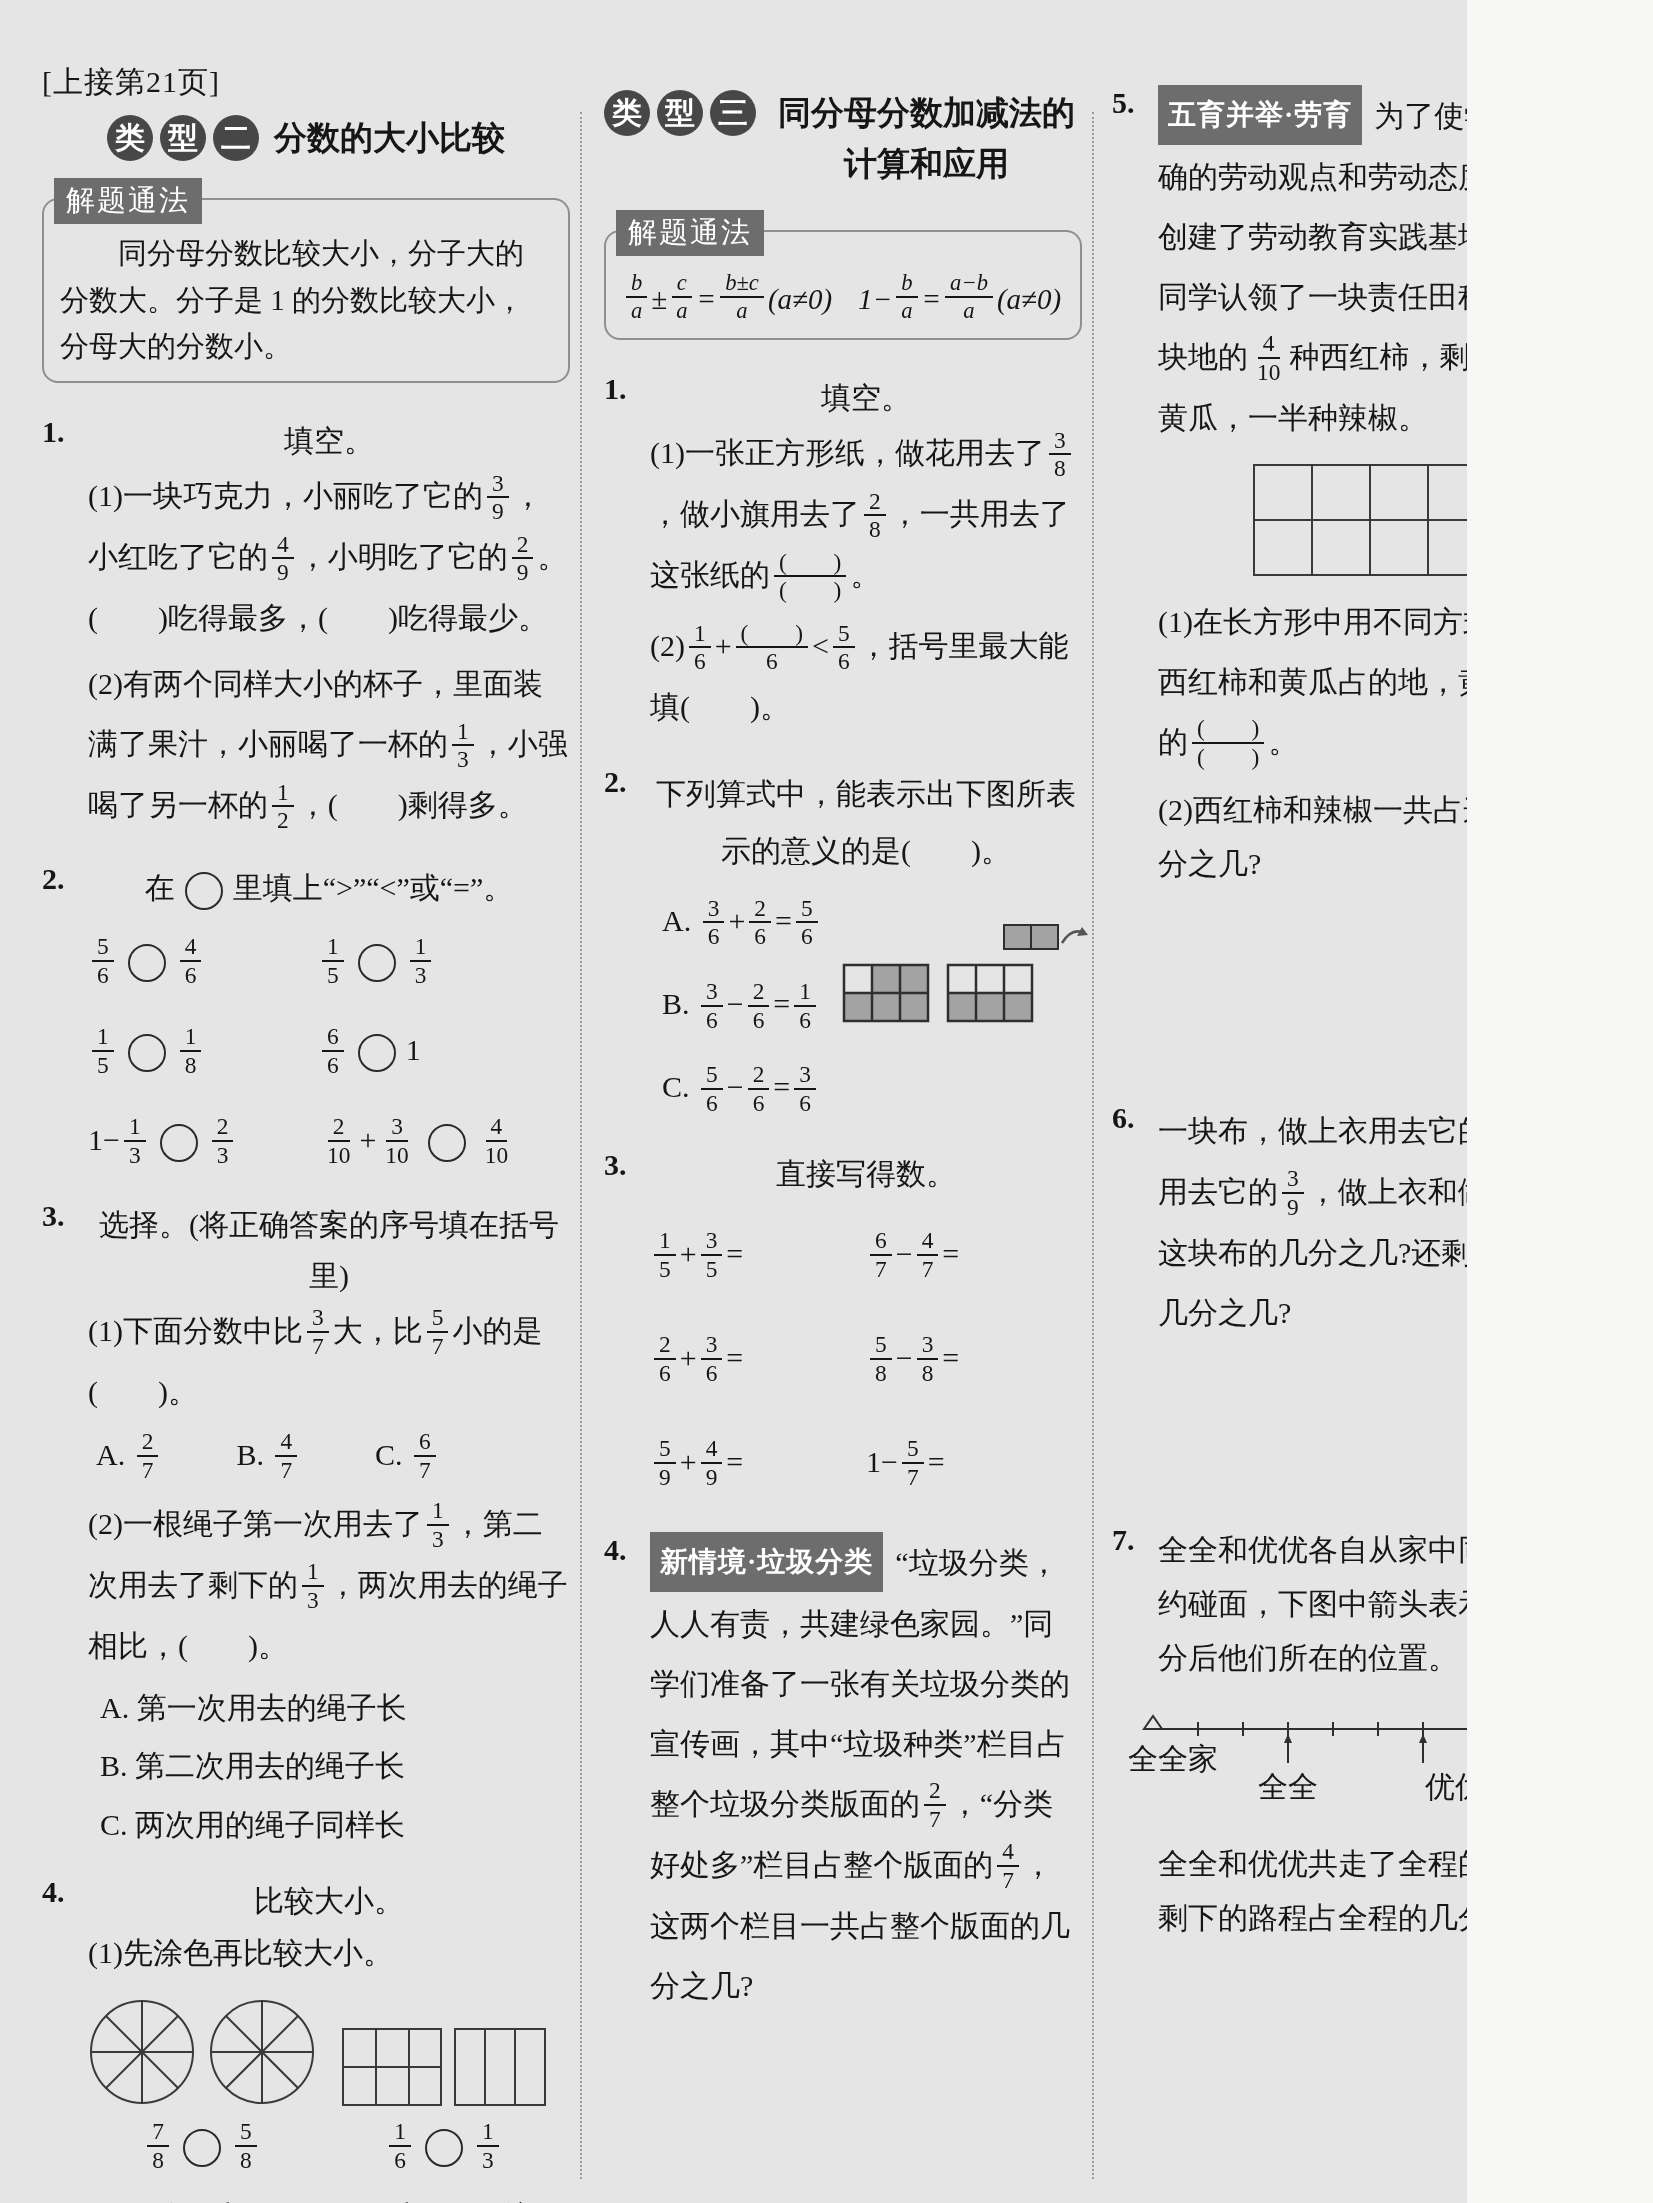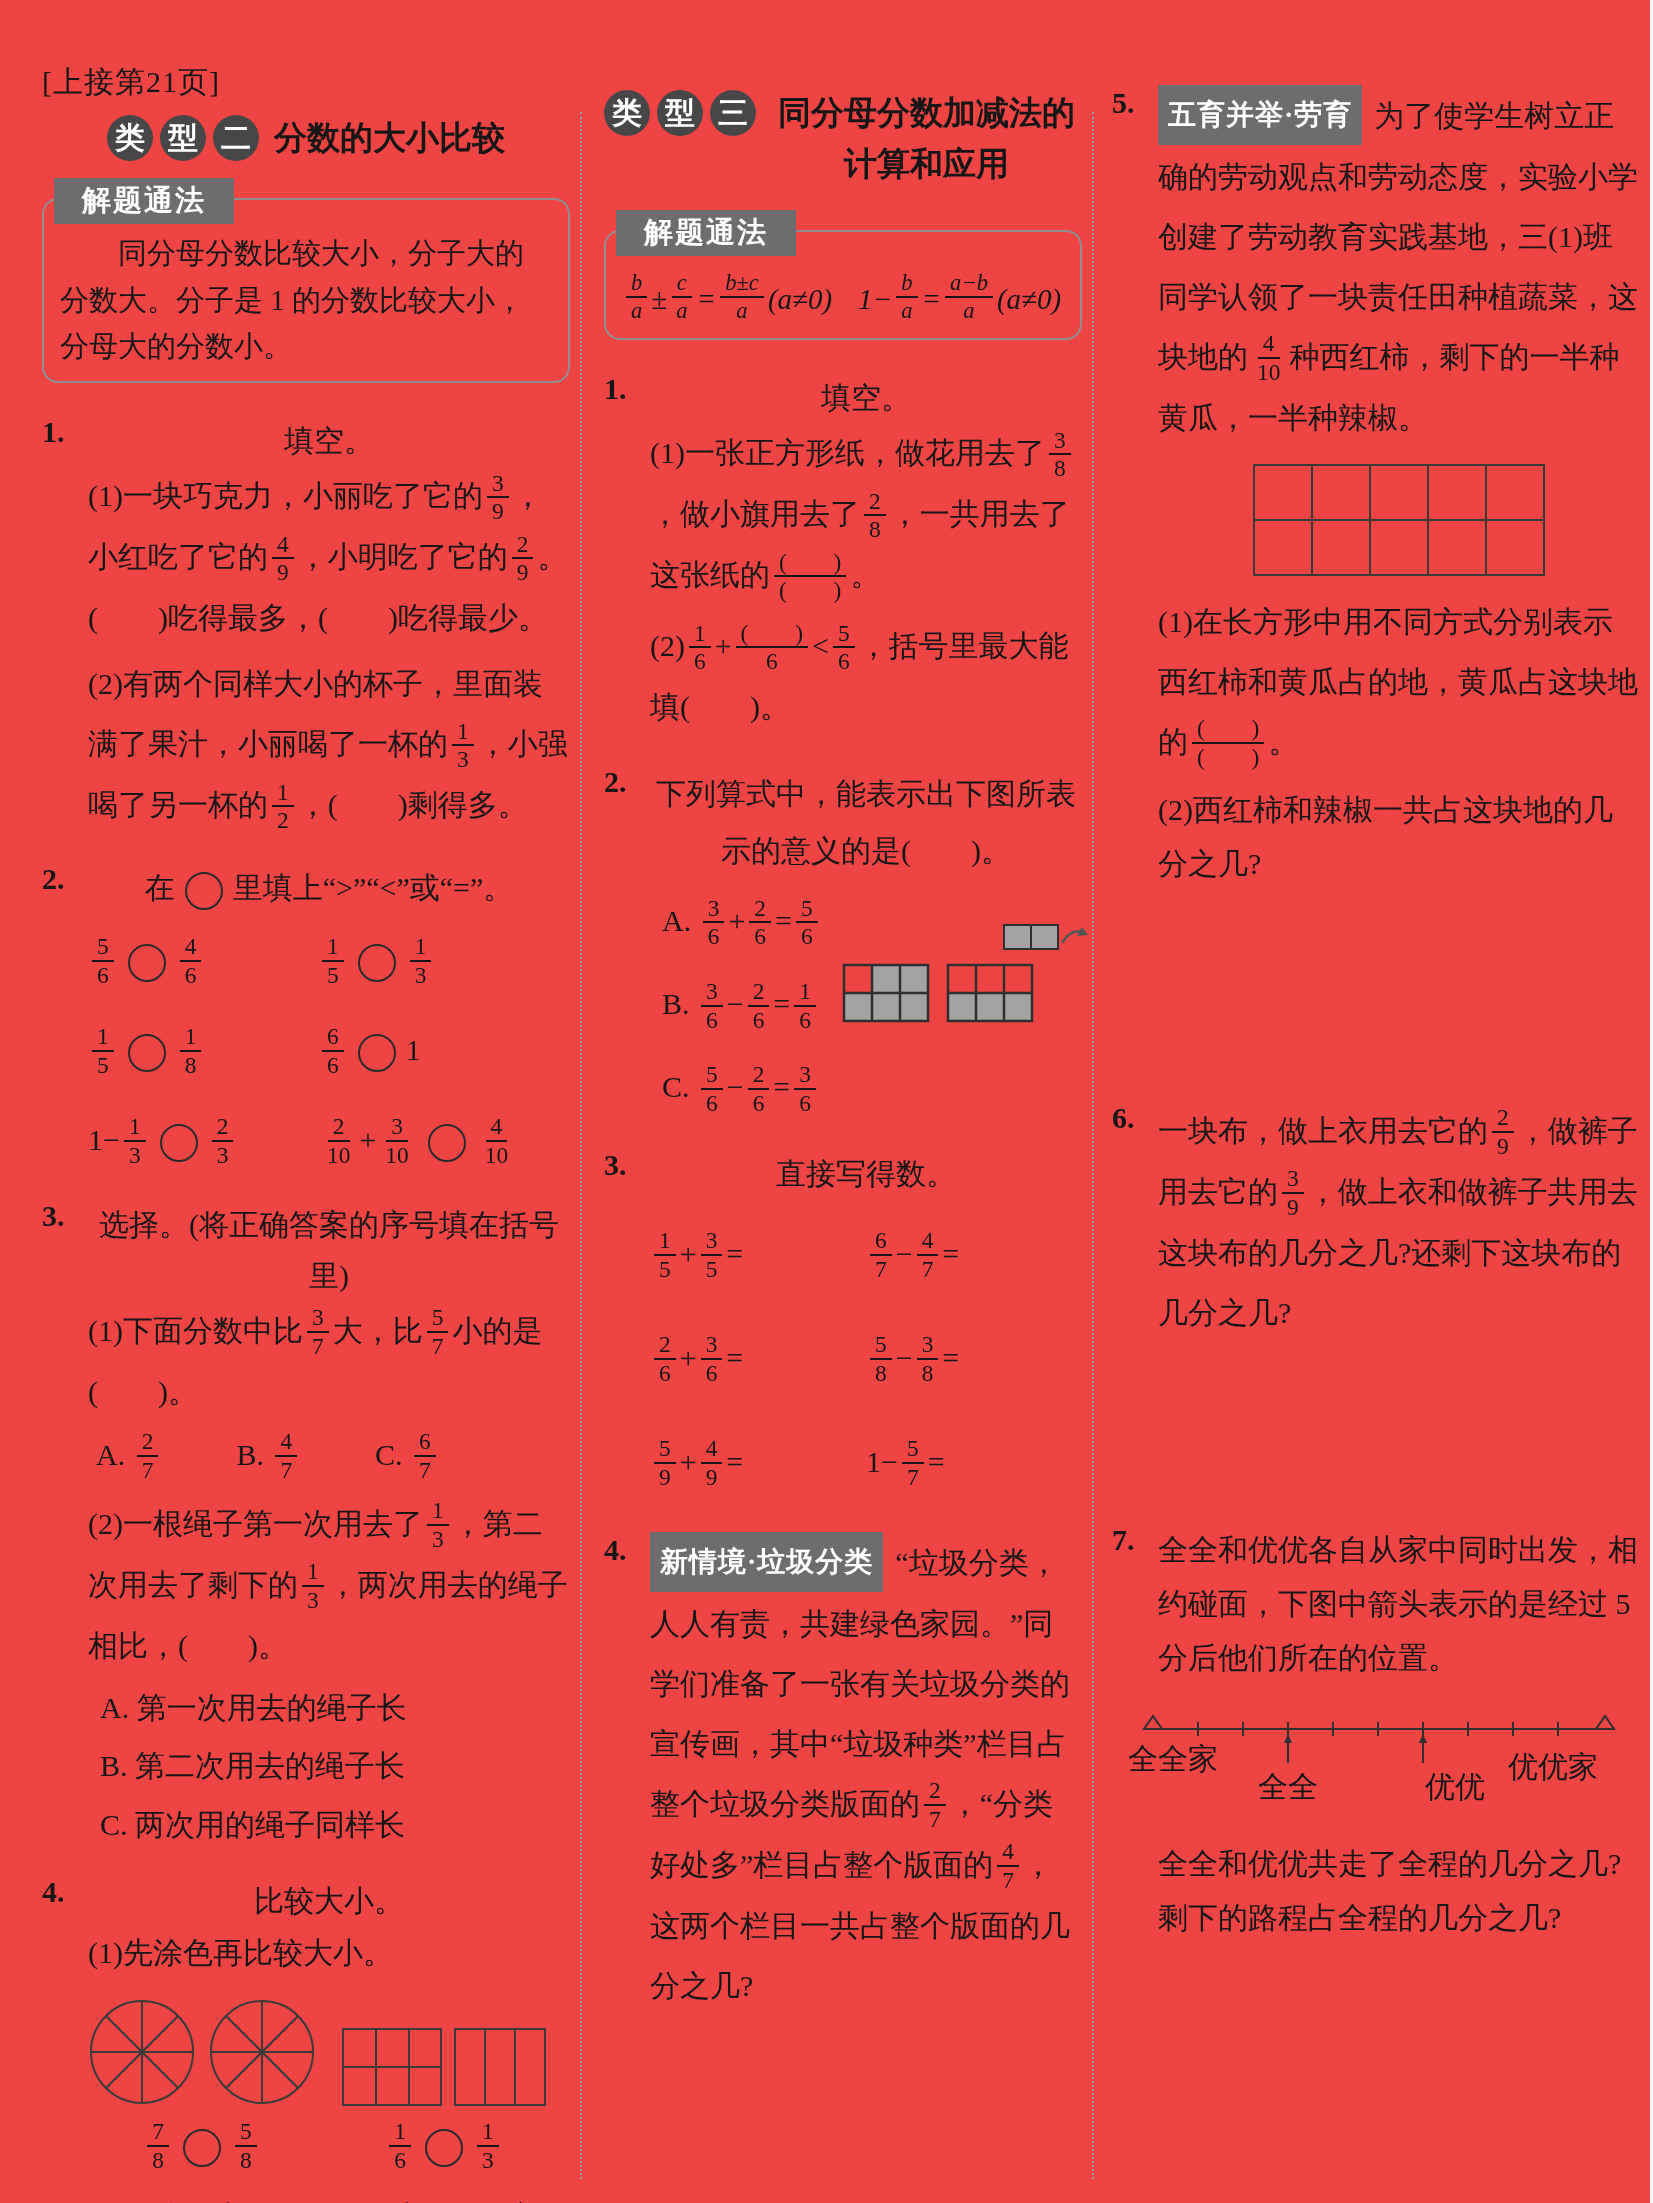--- a/index.html
+++ b/index.html
@@ -1,37 +1,37 @@
 <!DOCTYPE html>
 <html><head>
 <meta charset="utf-8">
 <style>
   html,body{margin:0;padding:0;}
   body{width:1653px;height:2203px;background:#f7f7f5;font-family:"Liberation Serif","DejaVu Serif",serif;color:#161616;}
-  #page{position:relative;width:1650px;height:2203px;background:#ef4444;overflow:hidden;}
+  #page{position:relative;width:1467px;height:2203px;background:#e5e5e5;overflow:hidden;}
   .sep{position:absolute;top:112px;bottom:24px;width:0;border-left:2px dotted #9a9a9a;}
   #sep1{left:580px;} #sep2{left:1092px;}
 
   .col{position:absolute;top:0;}
   #col-left{left:42px;width:528px;}
   #col-mid{left:604px;width:478px;}
   #col-right{left:1112px;width:528px;}
 
   .continuation{margin-top:62px;font-size:30px;letter-spacing:1px;}
 
   .hdr{display:flex;align-items:flex-start;justify-content:center;margin-top:10px;}
   .cbadge{flex:none;width:46px;height:46px;border-radius:50%;background:#474747;color:#fff;
           display:inline-flex;align-items:center;justify-content:center;
           font-size:30px;font-weight:bold;margin-right:7px;margin-top:2px;}
   .hdr-title{font-size:33px;font-weight:bold;margin-left:8px;line-height:1.55;text-align:center;}
   #col-mid .hdr-title{max-width:372px;}
 
   .mbox{position:relative;border:2px solid #8f8f8f;border-radius:16px;margin-top:30px;padding:30px 16px 12px 16px;}
   .mbadge{position:absolute;top:-22px;left:10px;background:#6d6d6d;color:#fff;
-          font-size:29px;font-weight:bold;padding:3px 28px;letter-spacing:2px;}
+          font-size:29px;font-weight:normal;padding:3px 12px;letter-spacing:2px;}
   .mtext{margin:0;font-size:29px;line-height:1.6;text-indent:2em;}
   .formula-row{display:flex;gap:26px;align-items:center;justify-content:flex-start;margin-top:10px;flex-wrap:wrap;}
   .formula{font-style:italic;font-size:29px;display:inline-flex;align-items:center;}
 
   .prob{position:relative;padding-left:46px;font-size:30px;}
   .pnum{position:absolute;left:0;top:0;font-weight:bold;font-size:30px;}
   .plead{margin:0;line-height:1.7;text-align:center;}
   .para{margin:0;line-height:2.0;}
   .tight{line-height:1.8;}
   .optline{margin:6px 0 0 12px;line-height:1.75;}

